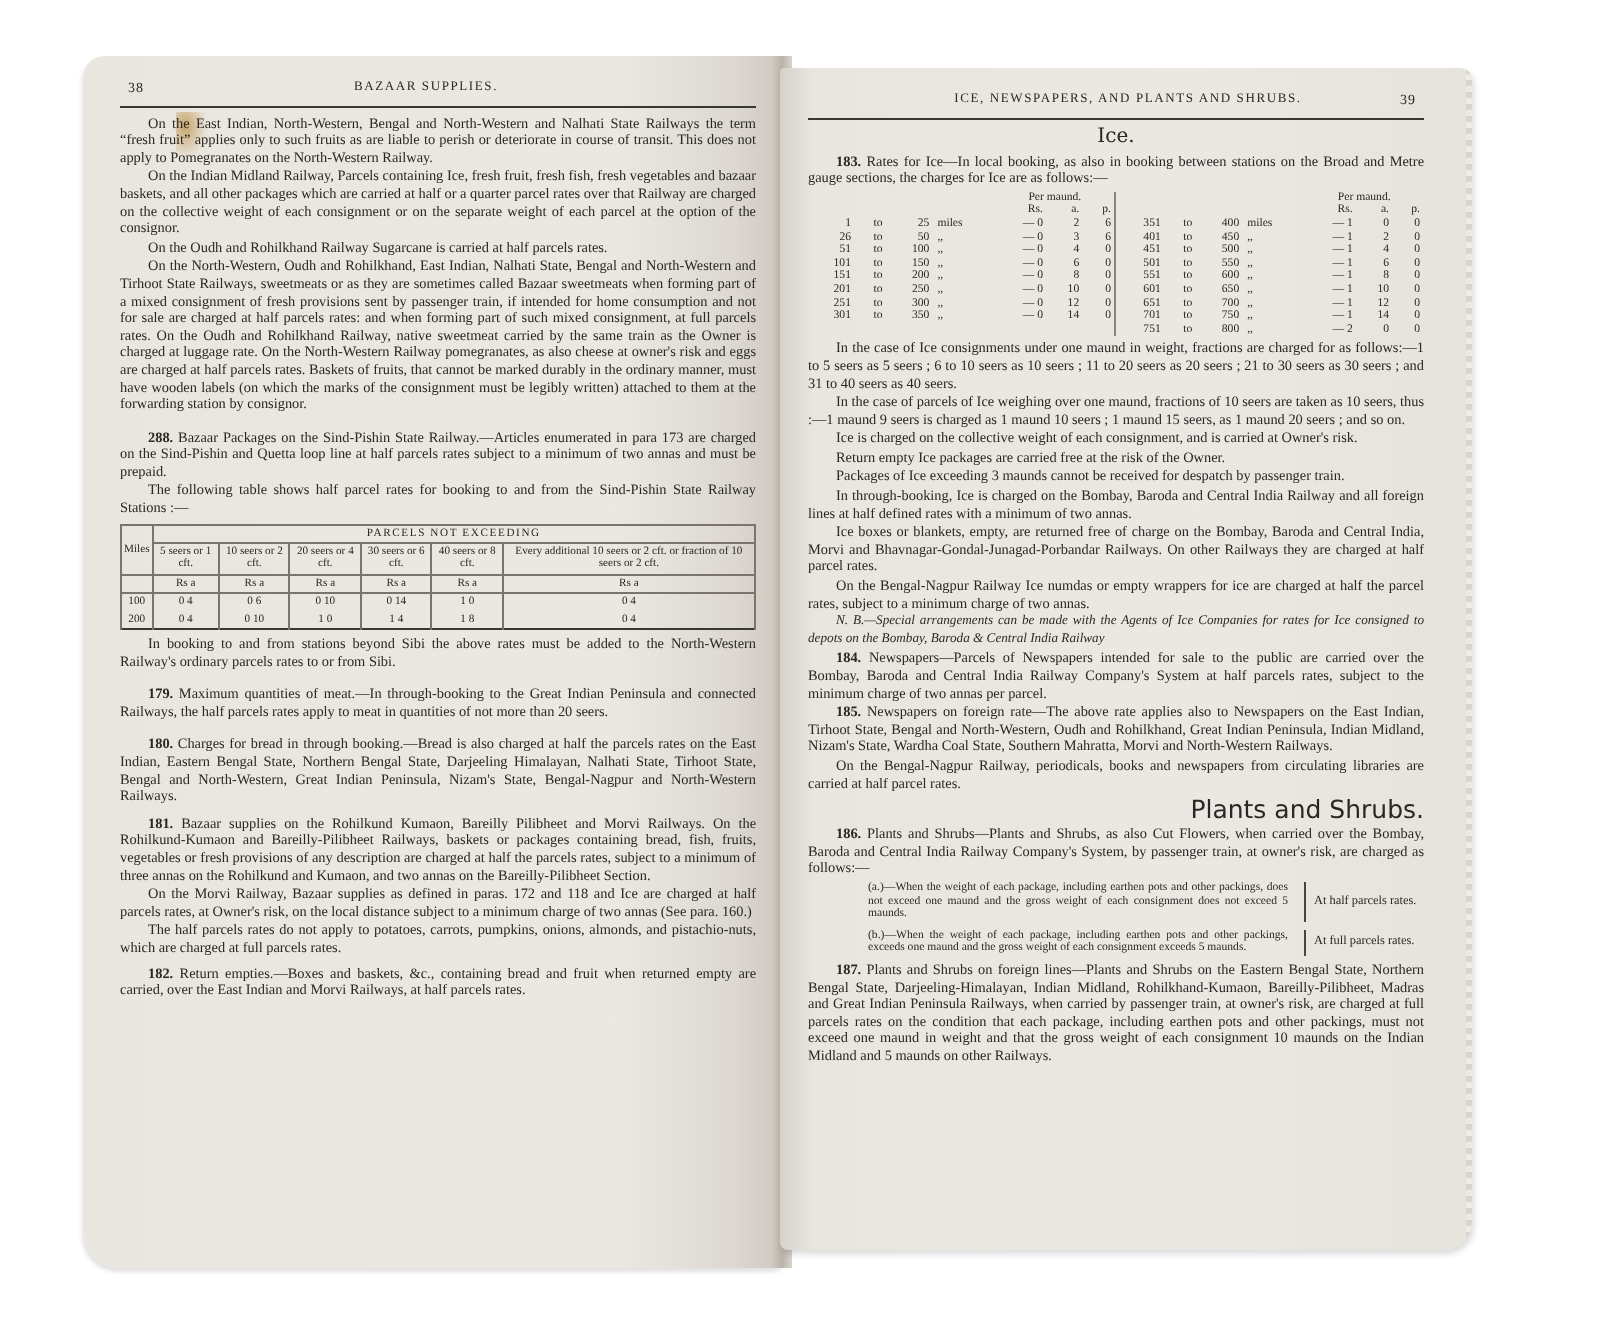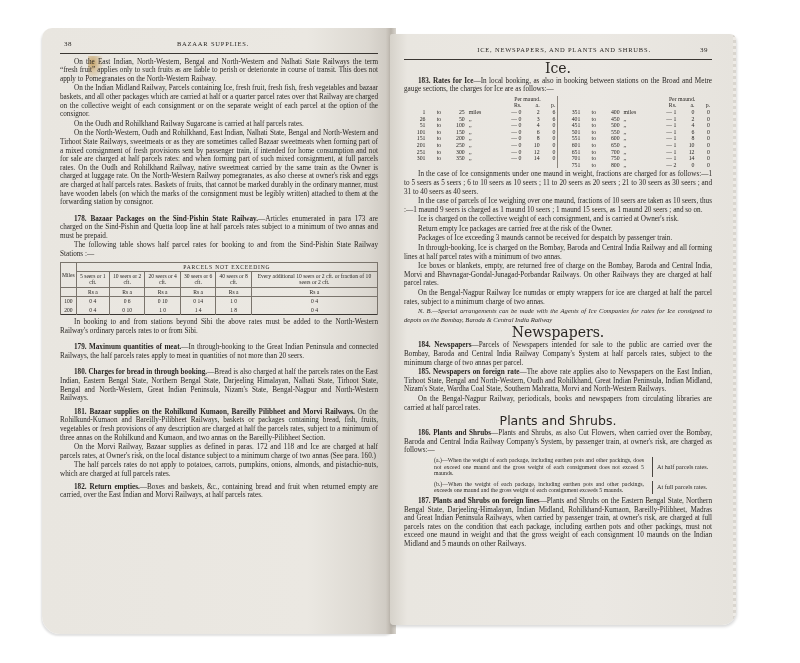--- a/index.html
+++ b/index.html
@@ -23,23 +23,23 @@
     background:radial-gradient(ellipse at 30% 30%, #c6a46a 0%, rgba(198,164,106,0.4) 40%, transparent 70%); }
 
   .content { position:absolute; font-size:7.2px; line-height:8.6px; text-align:justify; }
   .left .content { left:58px; top:40px; width:300px; }
   .right .content { left:22px; top:28px; width:300px; }
   .running { display:flex; justify-content:space-between; font-size:7px; letter-spacing:0.5px; padding:0 4px; }
   .running .title { font-variant:small-caps; font-size:6.5px; letter-spacing:0.8px; }
   .rule { border-top:1.6px solid #3a3632; margin:4px 0 4px 0; }
   p { margin:0 0 1px 0; text-indent:14px; }
   .sec-num { font-weight:bold; }
-  .sec-head { font-weight:bold; }
-  .center-head { text-align:center; font-size:14px; line-height:15px; margin:1px 0 1px 0; font-family:"DejaVu Serif",serif; }
-  .center-head.sans { font-family:"DejaVu Sans",sans-serif; font-size:12.5px; }
+  .sec-head { font-weight:normal; }
+  .center-head { text-align:center; font-size:10px; line-height:15px; margin:1px 0 1px 0; font-family:"DejaVu Serif",serif; }
+  .center-head.sans { font-family:"DejaVu Sans",sans-serif; font-size:12.5px;text-align:right; }
   .nb { font-style:italic; font-size:6.6px; }
   .gap { height:7px; }
 
   table.parcels { width:100%; border-collapse:collapse; font-size:5.6px; line-height:6.4px; margin:3px 0 3px 0;
     border-top:1.4px solid #3a3632; border-bottom:1.4px solid #3a3632; }
   table.parcels td, table.parcels th { border:0.6px solid #7a746c; text-align:center; padding:1px 1px; font-weight:normal; }
   table.parcels th.head { font-variant:small-caps; letter-spacing:0.8px; }
   table.parcels .num td { border-top:none; border-bottom:none; }
 
   table.ice { width:100%; border-collapse:collapse; font-size:5.8px; line-height:6.6px; margin:2px 0 2px 0; }
@@ -67,21 +67,21 @@
       </div>
       <div class="rule"></div>
 
       <p>On the East Indian, North-Western, Bengal and North-Western and Nalhati State Railways the term “fresh fruit” applies only to such fruits as are liable to perish or deteriorate in course of transit. This does not apply to Pomegranates on the North-Western Railway.</p>
       <p>On the Indian Midland Railway, Parcels containing Ice, fresh fruit, fresh fish, fresh vegetables and bazaar baskets, and all other packages which are carried at half or a quarter parcel rates over that Railway are charged on the collective weight of each consignment or on the separate weight of each parcel at the option of the consignor.</p>
       <p>On the Oudh and Rohilkhand Railway Sugarcane is carried at half parcels rates.</p>
       <p>On the North-Western, Oudh and Rohilkhand, East Indian, Nalhati State, Bengal and North-Western and Tirhoot State Railways, sweetmeats or as they are sometimes called Bazaar sweetmeats when forming part of a mixed consignment of fresh provisions sent by passenger train, if intended for home consumption and not for sale are charged at half parcels rates: and when forming part of such mixed consignment, at full parcels rates. On the Oudh and Rohilkhand Railway, native sweetmeat carried by the same train as the Owner is charged at luggage rate. On the North-Western Railway pomegranates, as also cheese at owner's risk and eggs are charged at half parcels rates. Baskets of fruits, that cannot be marked durably in the ordinary manner, must have wooden labels (on which the marks of the consignment must be legibly written) attached to them at the forwarding station by consignor.</p>
       <div class="gap"></div>
 
       <p>
-        <span class="sec-num">178.</span>
+        <span class="sec-num">288.</span>
         <span class="sec-head">Bazaar Packages on the Sind-Pishin State Railway.</span><span>—Articles enumerated in para 173 are charged on the Sind-Pishin and Quetta loop line at half parcels rates subject to a minimum of two annas and must be prepaid.</span>
       </p>
       <p>The following table shows half parcel rates for booking to and from the Sind-Pishin State Railway Stations :—</p>
 
       <table class="parcels">
         <tbody>
             <tr>
           <th rowspan="2">Miles</th>
           <th colspan="6" class="head">PARCELS NOT EXCEEDING</th>
         </tr>
@@ -332,26 +332,25 @@
               <td>0</td>
             </tr>
           </tbody>
       </table>
 
       <p>In the case of Ice consignments under one maund in weight, fractions are charged for as follows:—1 to 5 seers as 5 seers ; 6 to 10 seers as 10 seers ; 11 to 20 seers as 20 seers ; 21 to 30 seers as 30 seers ; and 31 to 40 seers as 40 seers.</p>
       <p>In the case of parcels of Ice weighing over one maund, fractions of 10 seers are taken as 10 seers, thus :—1 maund 9 seers is charged as 1 maund 10 seers ; 1 maund 15 seers, as 1 maund 20 seers ; and so on.</p>
       <p>Ice is charged on the collective weight of each consignment, and is carried at Owner's risk.</p>
       <p>Return empty Ice packages are carried free at the risk of the Owner.</p>
       <p>Packages of Ice exceeding 3 maunds cannot be received for despatch by passenger train.</p>
-      <p>In through-booking, Ice is charged on the Bombay, Baroda and Central India Railway and all forming lines at half parcel rates with a minimum of two annas.</p>
+      <p>In through-booking, Ice is charged on the Bombay, Baroda and Central India Railway and all foreign lines at half defined rates with a minimum of two annas.</p>
       <p>Ice boxes or blankets, empty, are returned free of charge on the Bombay, Baroda and Central India, Morvi and Bhavnagar-Gondal-Junagad-Porbandar Railways. On other Railways they are charged at half parcel rates.</p>
       <p>On the Bengal-Nagpur Railway Ice numdas or empty wrappers for ice are charged at half the parcel rates, subject to a minimum charge of two annas.</p>
       <p class="nb">N. B.—Special arrangements can be made with the Agents of Ice Companies for rates for Ice consigned to depots on the Bombay, Baroda &amp; Central India Railway</p>
 
-      <div class="center-head">Newspapers.</div>
       <p>
         <span class="sec-num">184.</span>
         <span class="sec-head">Newspapers</span><span>—Parcels of Newspapers intended for sale to the public are carried over the Bombay, Baroda and Central India Railway Company's System at half parcels rates, subject to the minimum charge of two annas per parcel.</span>
       </p>
       <p>
         <span class="sec-num">185.</span>
         <span class="sec-head">Newspapers on foreign rate</span><span>—The above rate applies also to Newspapers on the East Indian, Tirhoot State, Bengal and North-Western, Oudh and Rohilkhand, Great Indian Peninsula, Indian Midland, Nizam's State, Wardha Coal State, Southern Mahratta, Morvi and North-Western Railways.</span>
       </p>
       <p>On the Bengal-Nagpur Railway, periodicals, books and newspapers from circulating libraries are carried at half parcel rates.</p>
 

